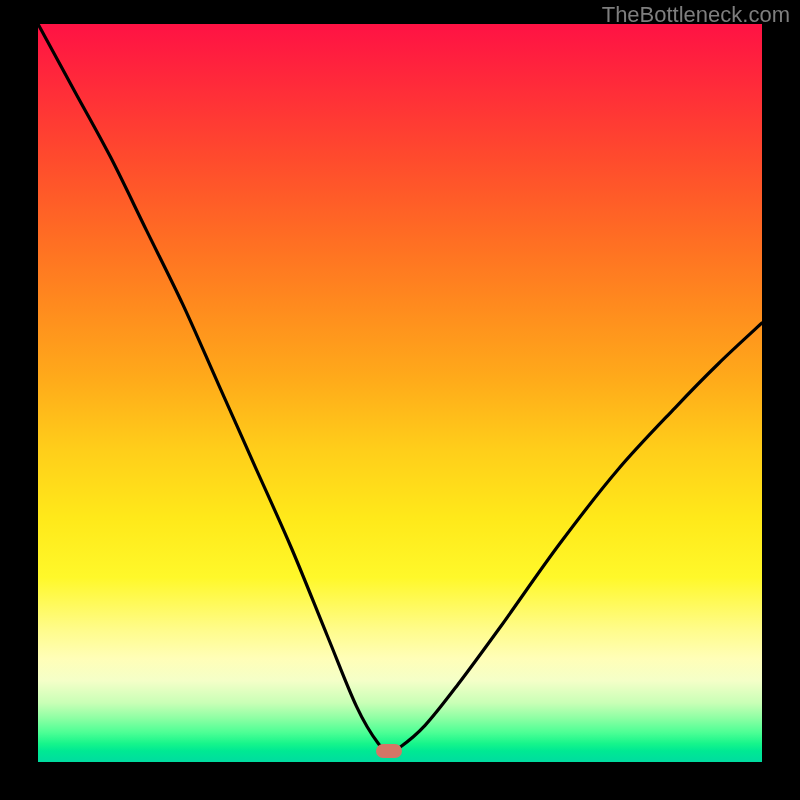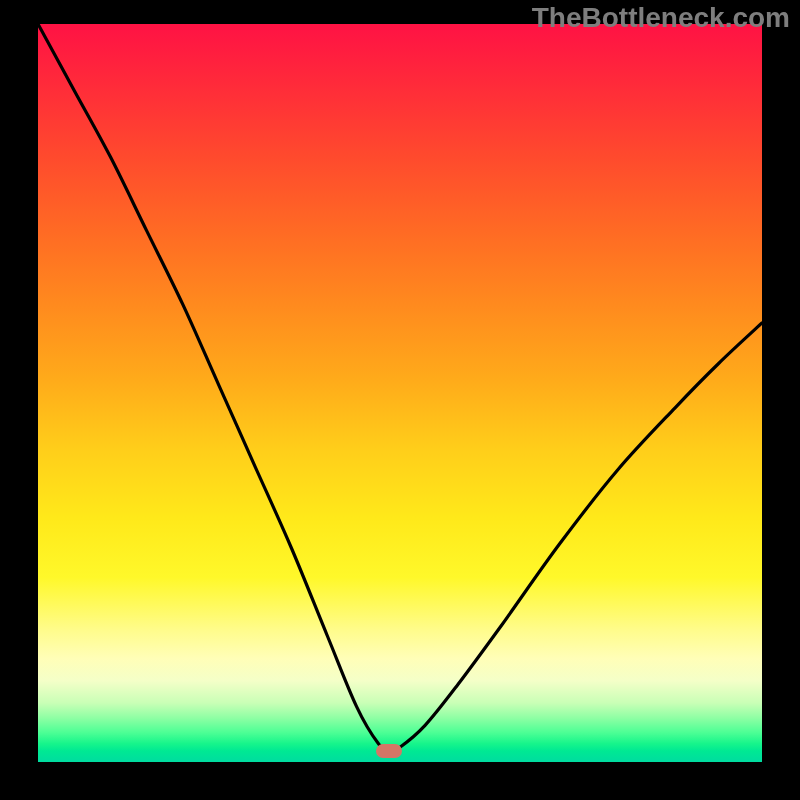--- a/index.html
+++ b/index.html
@@ -15,22 +15,22 @@
     position: relative;
     width: 800px;
     height: 800px;
     background: #000;
   }
   .watermark {
     position: absolute;
     top: 2px;
     right: 10px;
     color: #7e7e7e;
-    font-size: 28px;
-    font-weight: 700;
+    font-size: 22px;
+    font-weight: 400;
     z-index: 20;
   }
   .plot-area {
     position: absolute;
     left: 38px;
     top: 24px;
     width: 724px;
     height: 738px;
     background: linear-gradient(
       to bottom,

